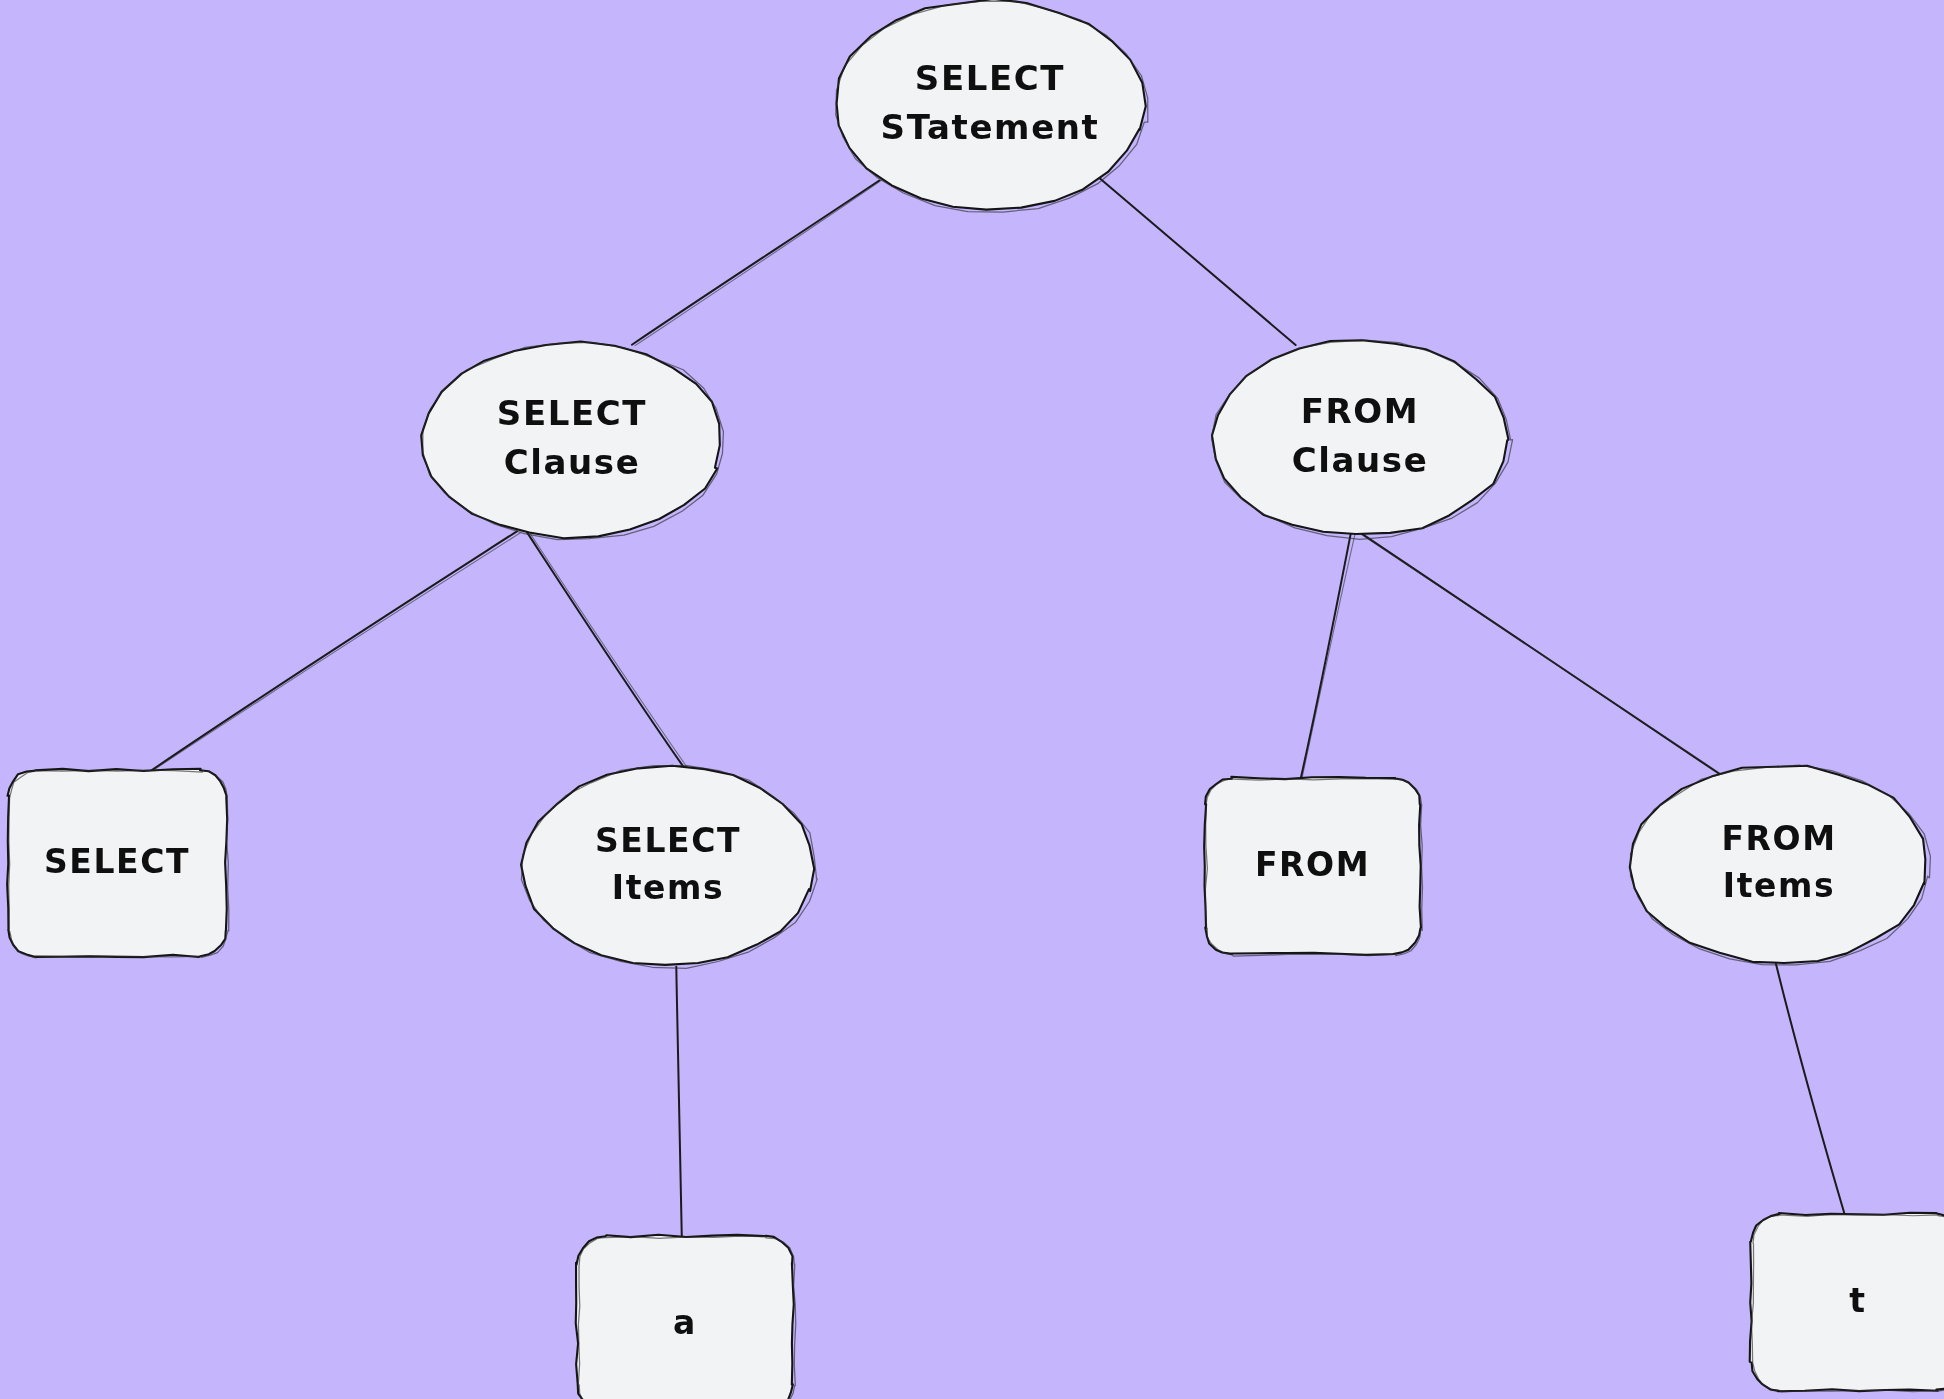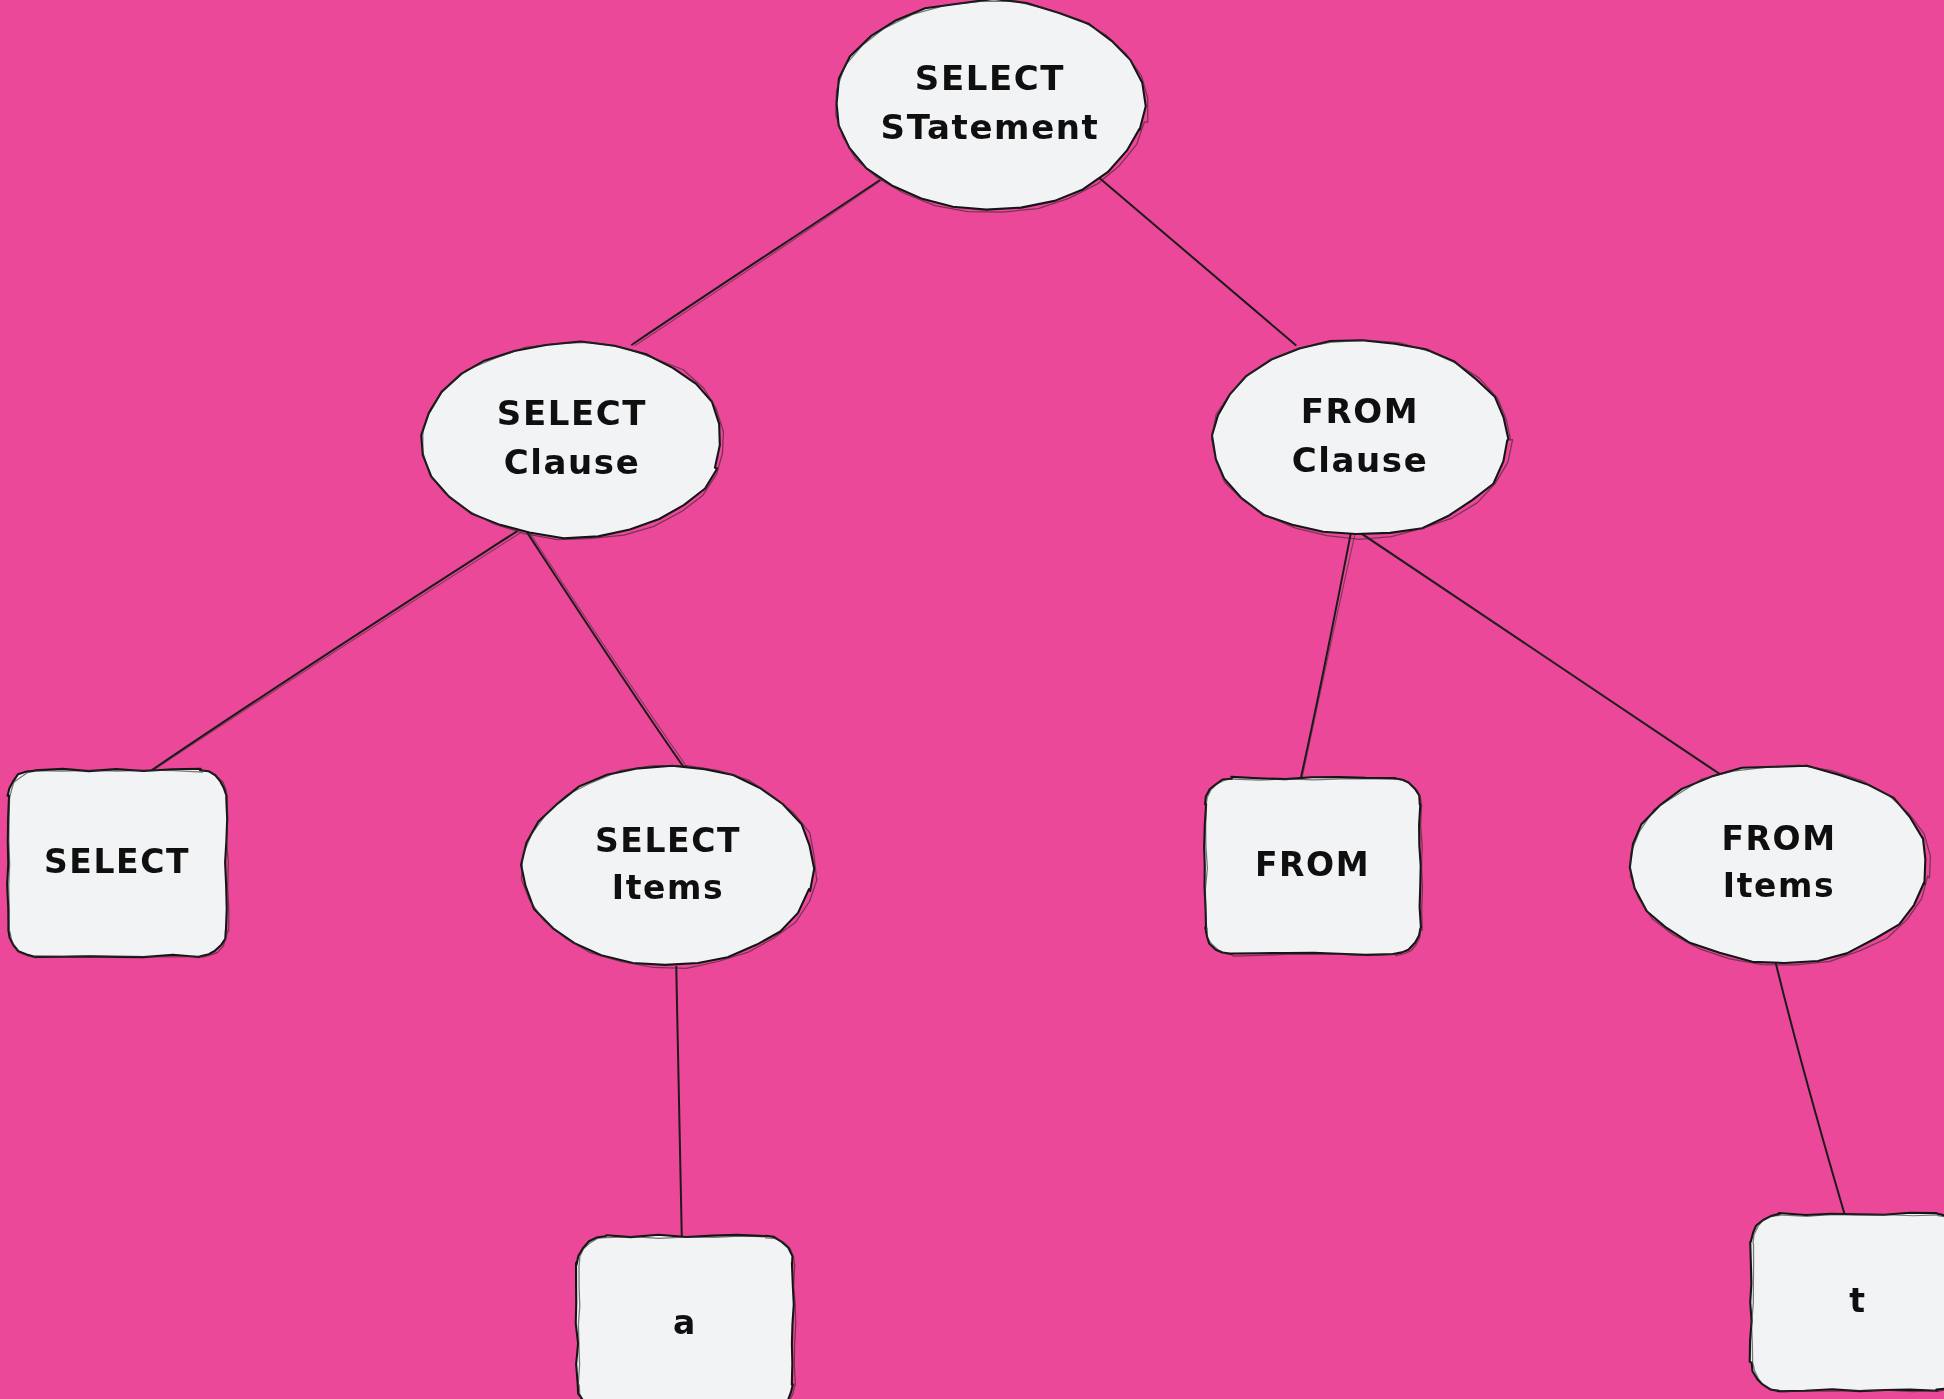--- a/index.html
+++ b/index.html
@@ -11,21 +11,21 @@
   body {
     width: 1944px;
     height: 1399px;
     overflow: hidden;
     font-family: "DejaVu Sans", sans-serif;
   }
   #canvas-root {
     position: relative;
     width: 1944px;
     height: 1399px;
-    background: #ec4899;
+    background: #c4b5fd;
   }
   #tree-svg {
     position: absolute;
     top: 0;
     left: 0;
     width: 1944px;
     height: 1399px;
     display: block;
   }
   .node-label {

